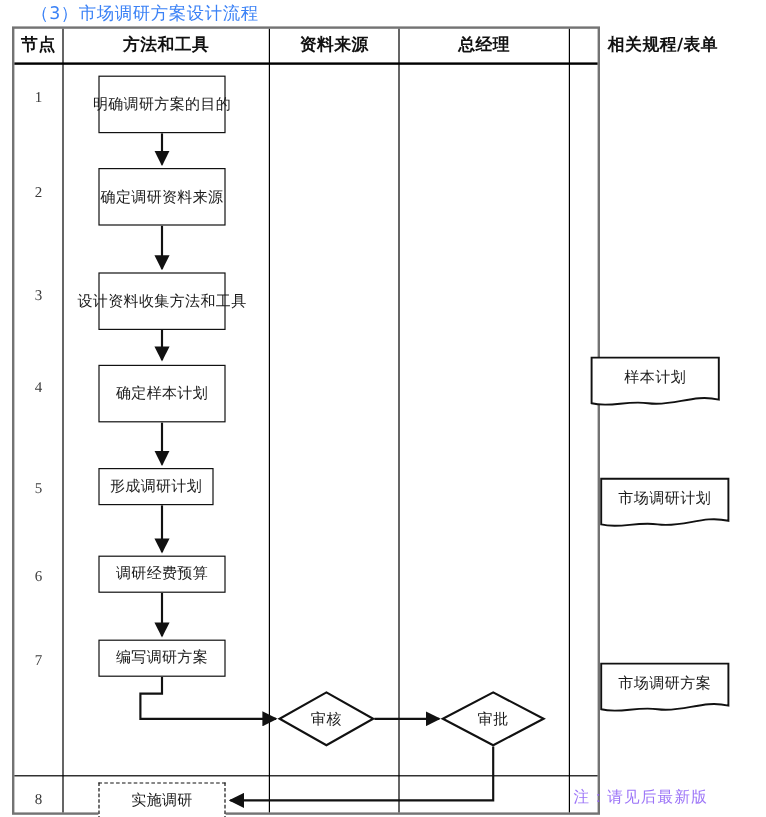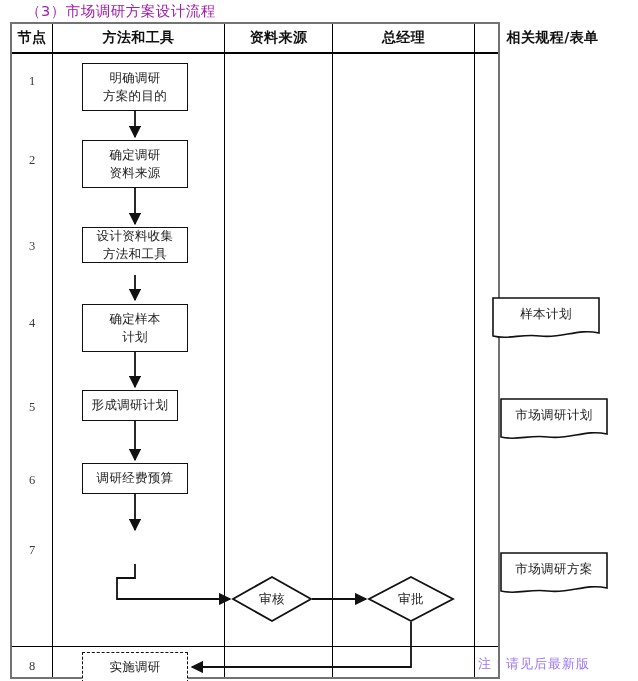--- a/index.html
+++ b/index.html
@@ -6,21 +6,21 @@
   body{
     width:638px;height:681px;position:relative;overflow:hidden;
     font-family:"DejaVu Sans","Liberation Sans",sans-serif;
     color:#1a1a1a;
   }
   #page{position:absolute;inset:0;}
 
   
   .title{
     position:absolute;left:26px;top:2px;
-    font-size:14.5px;letter-spacing:.5px;color:#a21caf;
+    font-size:14.5px;letter-spacing:.5px;color:#3b82f6;
     white-space:nowrap;
   }
 
   
   .tbl{
     position:absolute;left:10px;top:22px;
     width:490px;height:657px;
     border:2px solid #737373;
     box-sizing:border-box;
     background:transparent;
@@ -41,21 +41,21 @@
   .nodenum{
     position:absolute;left:0;width:40px;text-align:center;
     font-size:12.5px;color:#3a3a3a;
     font-family:"Liberation Serif","DejaVu Serif",serif;
   }
 
   
   .pbox{
     position:absolute;box-sizing:border-box;
     border:1.6px solid #111;background:#fff;
-    display:flex;flex-direction:column;align-items:center;justify-content:center;
+    display:flex;flex-direction:row;align-items:center;justify-content:center;
     font-size:12.5px;line-height:1.45;color:#1a1a1a;
     white-space:nowrap;letter-spacing:.3px;
   }
   .pbox.dashed{border:1.8px dashed #111;}
 
   
   .dia{position:absolute;}
   .dia svg{display:block;overflow:visible;}
   .dia .dlabel{
     position:absolute;left:0;top:0;width:100%;height:100%;
@@ -140,34 +140,37 @@
   </svg>
 
   <div class="pbox" style="left:82px;top:63px;width:106px;height:48px;">
     <span>明确调研</span>
     <span>方案的目的</span>
   </div>
   <div class="pbox" style="left:82px;top:140px;width:106px;height:48px;">
     <span>确定调研</span>
     <span>资料来源</span>
   </div>
-  <div class="pbox" style="left:82px;top:227px;width:106px;height:36px;">
+  <div class="pbox" style="left:82px;top:227px;width:106px;height:48px;">
     <span>设计资料收集</span>
     <span>方法和工具</span>
   </div>
   <div class="pbox" style="left:82px;top:304px;width:106px;height:48px;">
     <span>确定样本</span>
     <span>计划</span>
   </div>
   <div class="pbox" style="left:82px;top:390px;width:96px;height:31px;">
     <span>形成调研计划</span>
   </div>
   <div class="pbox" style="left:82px;top:463px;width:106px;height:31px;">
     <span>调研经费预算</span>
   </div>
+  <div class="pbox" style="left:82px;top:533px;width:106px;height:31px;">
+    <span>编写调研方案</span>
+  </div>
   <div class="pbox dashed" style="left:82px;top:652px;width:106px;height:31px;">
     <span>实施调研</span>
   </div>
 
   <div class="dia" style="left:232px;top:576px;width:80px;height:46px;">
     <svg viewBox="0 0 80 46" width="80" height="46" xmlns="http://www.w3.org/2000/svg">
       <polygon points="40,1 79,23 40,45 1,23" fill="#fff" stroke="#111" stroke-width="1.8"></polygon>
     </svg>
     <span class="dlabel">审核</span>
   </div>

